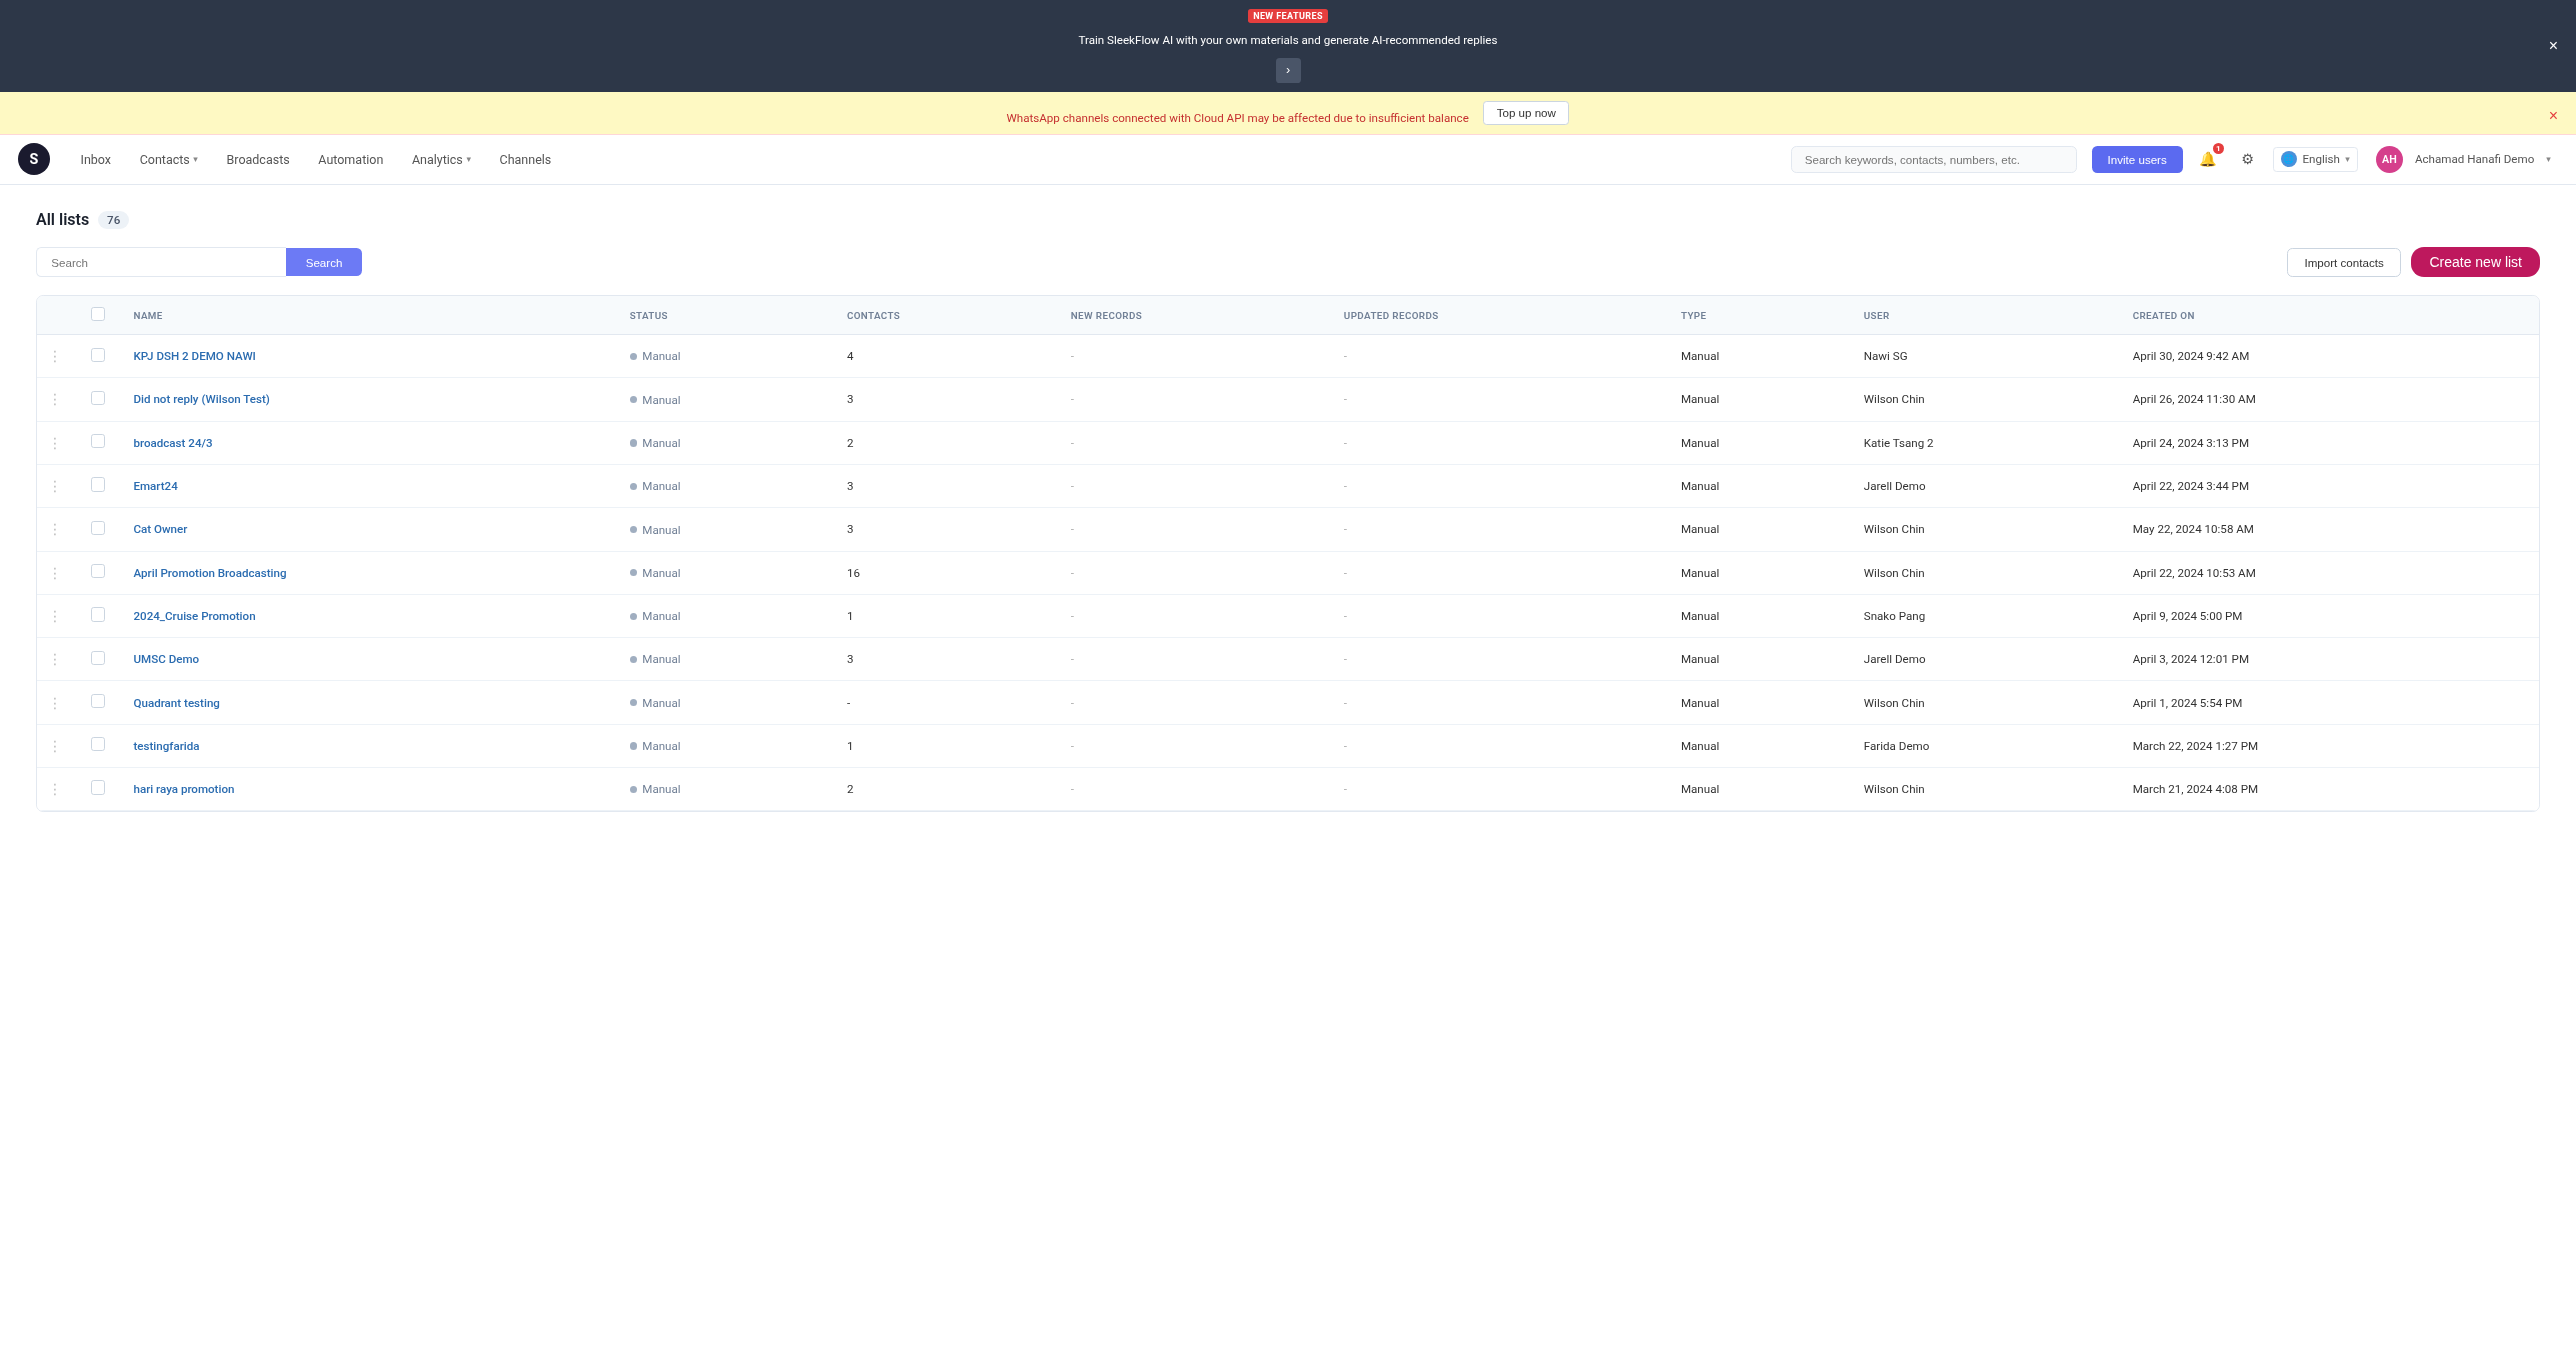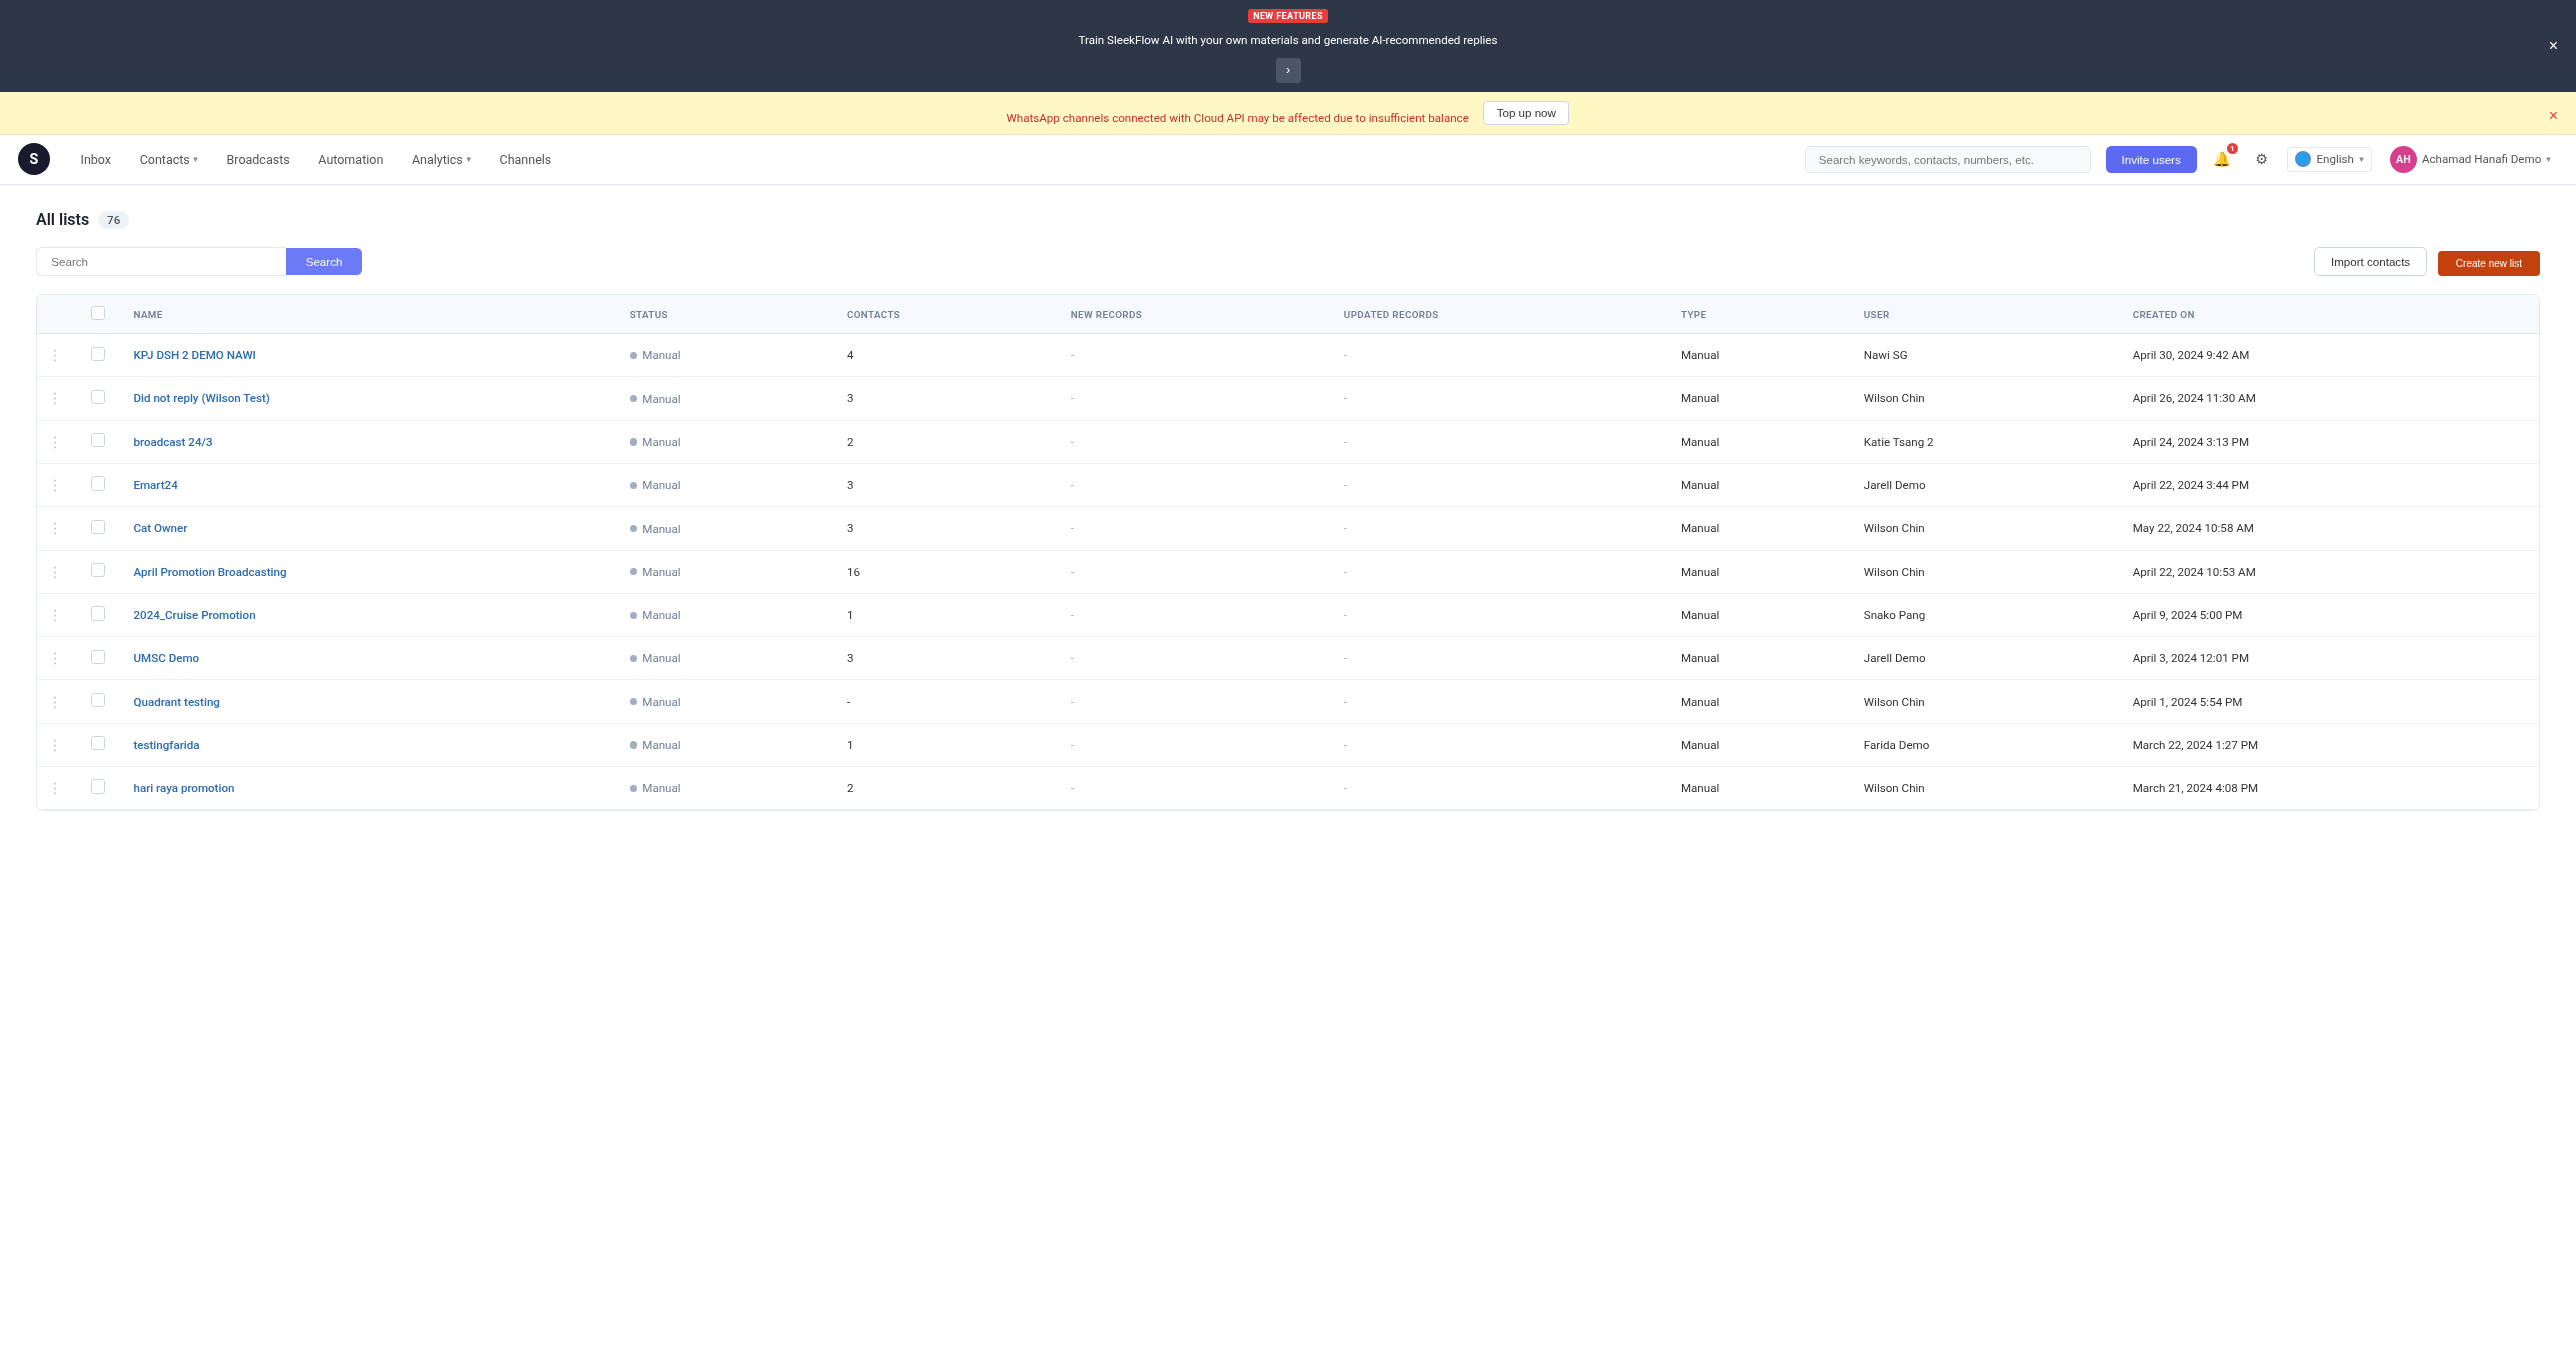--- a/index.html
+++ b/index.html
@@ -199,21 +199,21 @@
       background: #4a90d9;
       display: flex;
       align-items: center;
       justify-content: center;
       font-size: 9px;
       color: #fff;
     }
     .user-btn {
       display: flex;
       align-items: center;
-      gap: 5px;
+      gap: 12px;
       cursor: pointer;
       font-size: 11.6px;
       color: #555;
       padding: 3.6px 7.2px;
       border-radius: 3.6px;
     }
     .user-avatar {
       width: 27px;
       height: 27px;
       border-radius: 50%;
@@ -292,26 +292,26 @@
     .import-btn {
       background: #fff;
       border: 0.9px solid #cbd5e0;
       border-radius: 5.4px;
       padding: 7.2px 16px;
       font-size: 11.6px;
       cursor: pointer;
       color: #333;
     }
     .create-btn {
-      background: #c2410c;
+      background: #be185d;
       color: #fff;
       border: none;
-      border-radius: 4px;
+      border-radius: 13px;
       padding: 7.2px 18px;
-      font-size: 10px;
+      font-size: 14px;
       cursor: pointer;
     }
 
     
     .table-container {
       border: 0.9px solid #e2e8f0;
       border-radius: 7.2px;
       overflow: hidden;
     }
     table {

